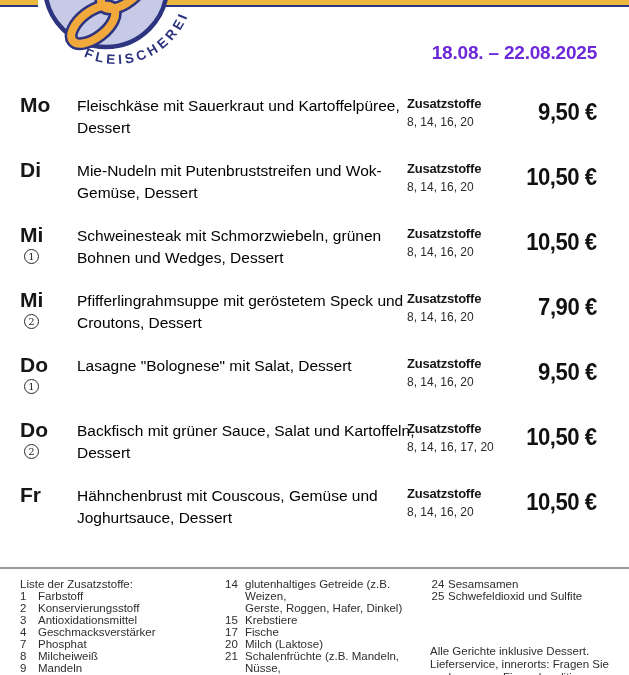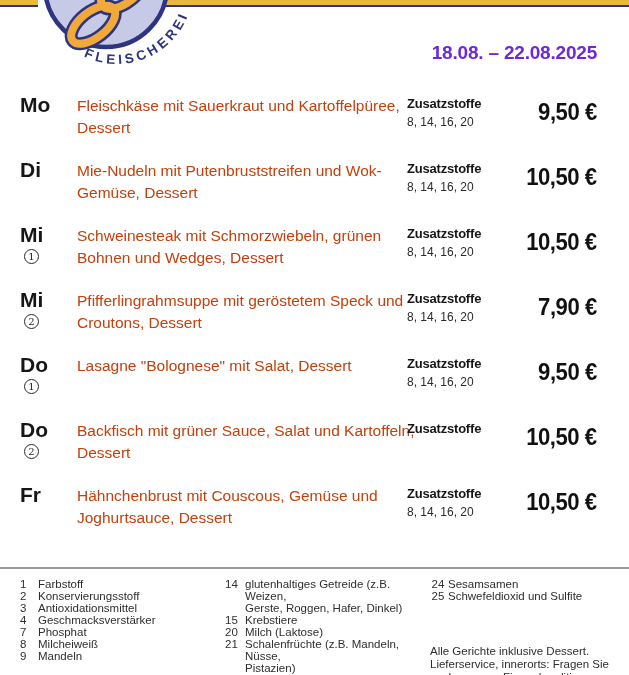--- a/index.html
+++ b/index.html
@@ -19,21 +19,21 @@
         font-size:19px;font-weight:700;letter-spacing:-0.2px;color:#6d28d9;}
 
   
   .row{position:absolute;left:0;width:629px;height:65px;}
   .day{position:absolute;left:20px;top:0;font-size:21px;font-weight:700;color:#161616;}
   .variant{position:absolute;left:24px;top:26px;width:15px;height:15px;border:1.2px solid #2a2a2a;
            border-radius:50%;display:flex;align-items:center;justify-content:center;
            font-family:"DejaVu Serif",serif;font-size:10px;color:#1b1b1b;box-sizing:border-box;}
   .variant:empty{display:none;}
   .dish{position:absolute;left:77px;top:2px;width:400px;font-size:15.5px;line-height:21.5px;
-        color:#c2410c;white-space:pre-line;}
+        color:#000000;white-space:pre-line;}
   .zusatz{position:absolute;left:407px;top:3px;width:140px;text-align:left;}
   .z-label{font-size:13px;font-weight:700;letter-spacing:-0.2px;color:#161616;}
   .z-nums{font-size:12px;margin-top:4px;color:#2a2a2a;white-space:nowrap;}
   .price{position:absolute;right:32px;top:5px;font-size:24px;font-weight:700;letter-spacing:-0.5px;
          white-space:nowrap;transform:scaleX(0.92);transform-origin:100% 0;color:#111;}
 
   
   .divider{position:absolute;left:0;top:567px;width:629px;height:2px;background:#9a9a9a;}
   .fcol{position:absolute;top:578px;font-size:11.5px;line-height:12px;color:#2e2e2e;}
   .fcol1{left:20px;width:200px;}
@@ -132,39 +132,41 @@
     <div class="price">9,50 €</div>
   </div>
 
   <div class="row" style="top:418px">
     <div class="day">Do</div>
     <div class="variant">2</div>
     <div class="dish">Backfisch mit grüner Sauce, Salat und Kartoffeln,
 Dessert</div>
     <div class="zusatz">
       <div class="z-label">Zusatzstoffe</div>
+      <div class="z-nums">8, 14, 16, 17, 20</div>
     </div>
     <div class="price">10,50 €</div>
   </div>
 
   <div class="row" style="top:483px">
     <div class="day">Fr</div>
 
     <div class="dish">Hähnchenbrust mit Couscous, Gemüse und
 Joghurtsauce, Dessert</div>
     <div class="zusatz">
       <div class="z-label">Zusatzstoffe</div>
       <div class="z-nums">8, 14, 16, 20</div>
     </div>
     <div class="price">10,50 €</div>
   </div>
 
   <div class="divider"></div>
 
   <div class="fcol fcol1">
+    <div class="ftitle">Liste der Zusatzstoffe:</div>
     <div class="item">
         <span class="n">1</span>
         <span class="t">Farbstoff</span>
       </div>
     <div class="item">
         <span class="n">2</span>
         <span class="t">Konservierungsstoff</span>
       </div>
     <div class="item">
         <span class="n">3</span>
@@ -192,20 +194,24 @@
     <div class="item">
         <span class="n">14</span>
         <span class="t">glutenhaltiges Getreide (z.B. Weizen,
 Gerste, Roggen, Hafer, Dinkel)</span>
       </div>
     <div class="item">
         <span class="n">15</span>
         <span class="t">Krebstiere</span>
       </div>
     <div class="item">
+        <span class="n">17</span>
+        <span class="t">Fische</span>
+      </div>
+    <div class="item">
         <span class="n">20</span>
         <span class="t">Milch (Laktose)</span>
       </div>
     <div class="item">
         <span class="n">21</span>
         <span class="t">Schalenfrüchte (z.B. Mandeln, Nüsse,
 Pistazien)</span>
       </div>
   </div>
 

